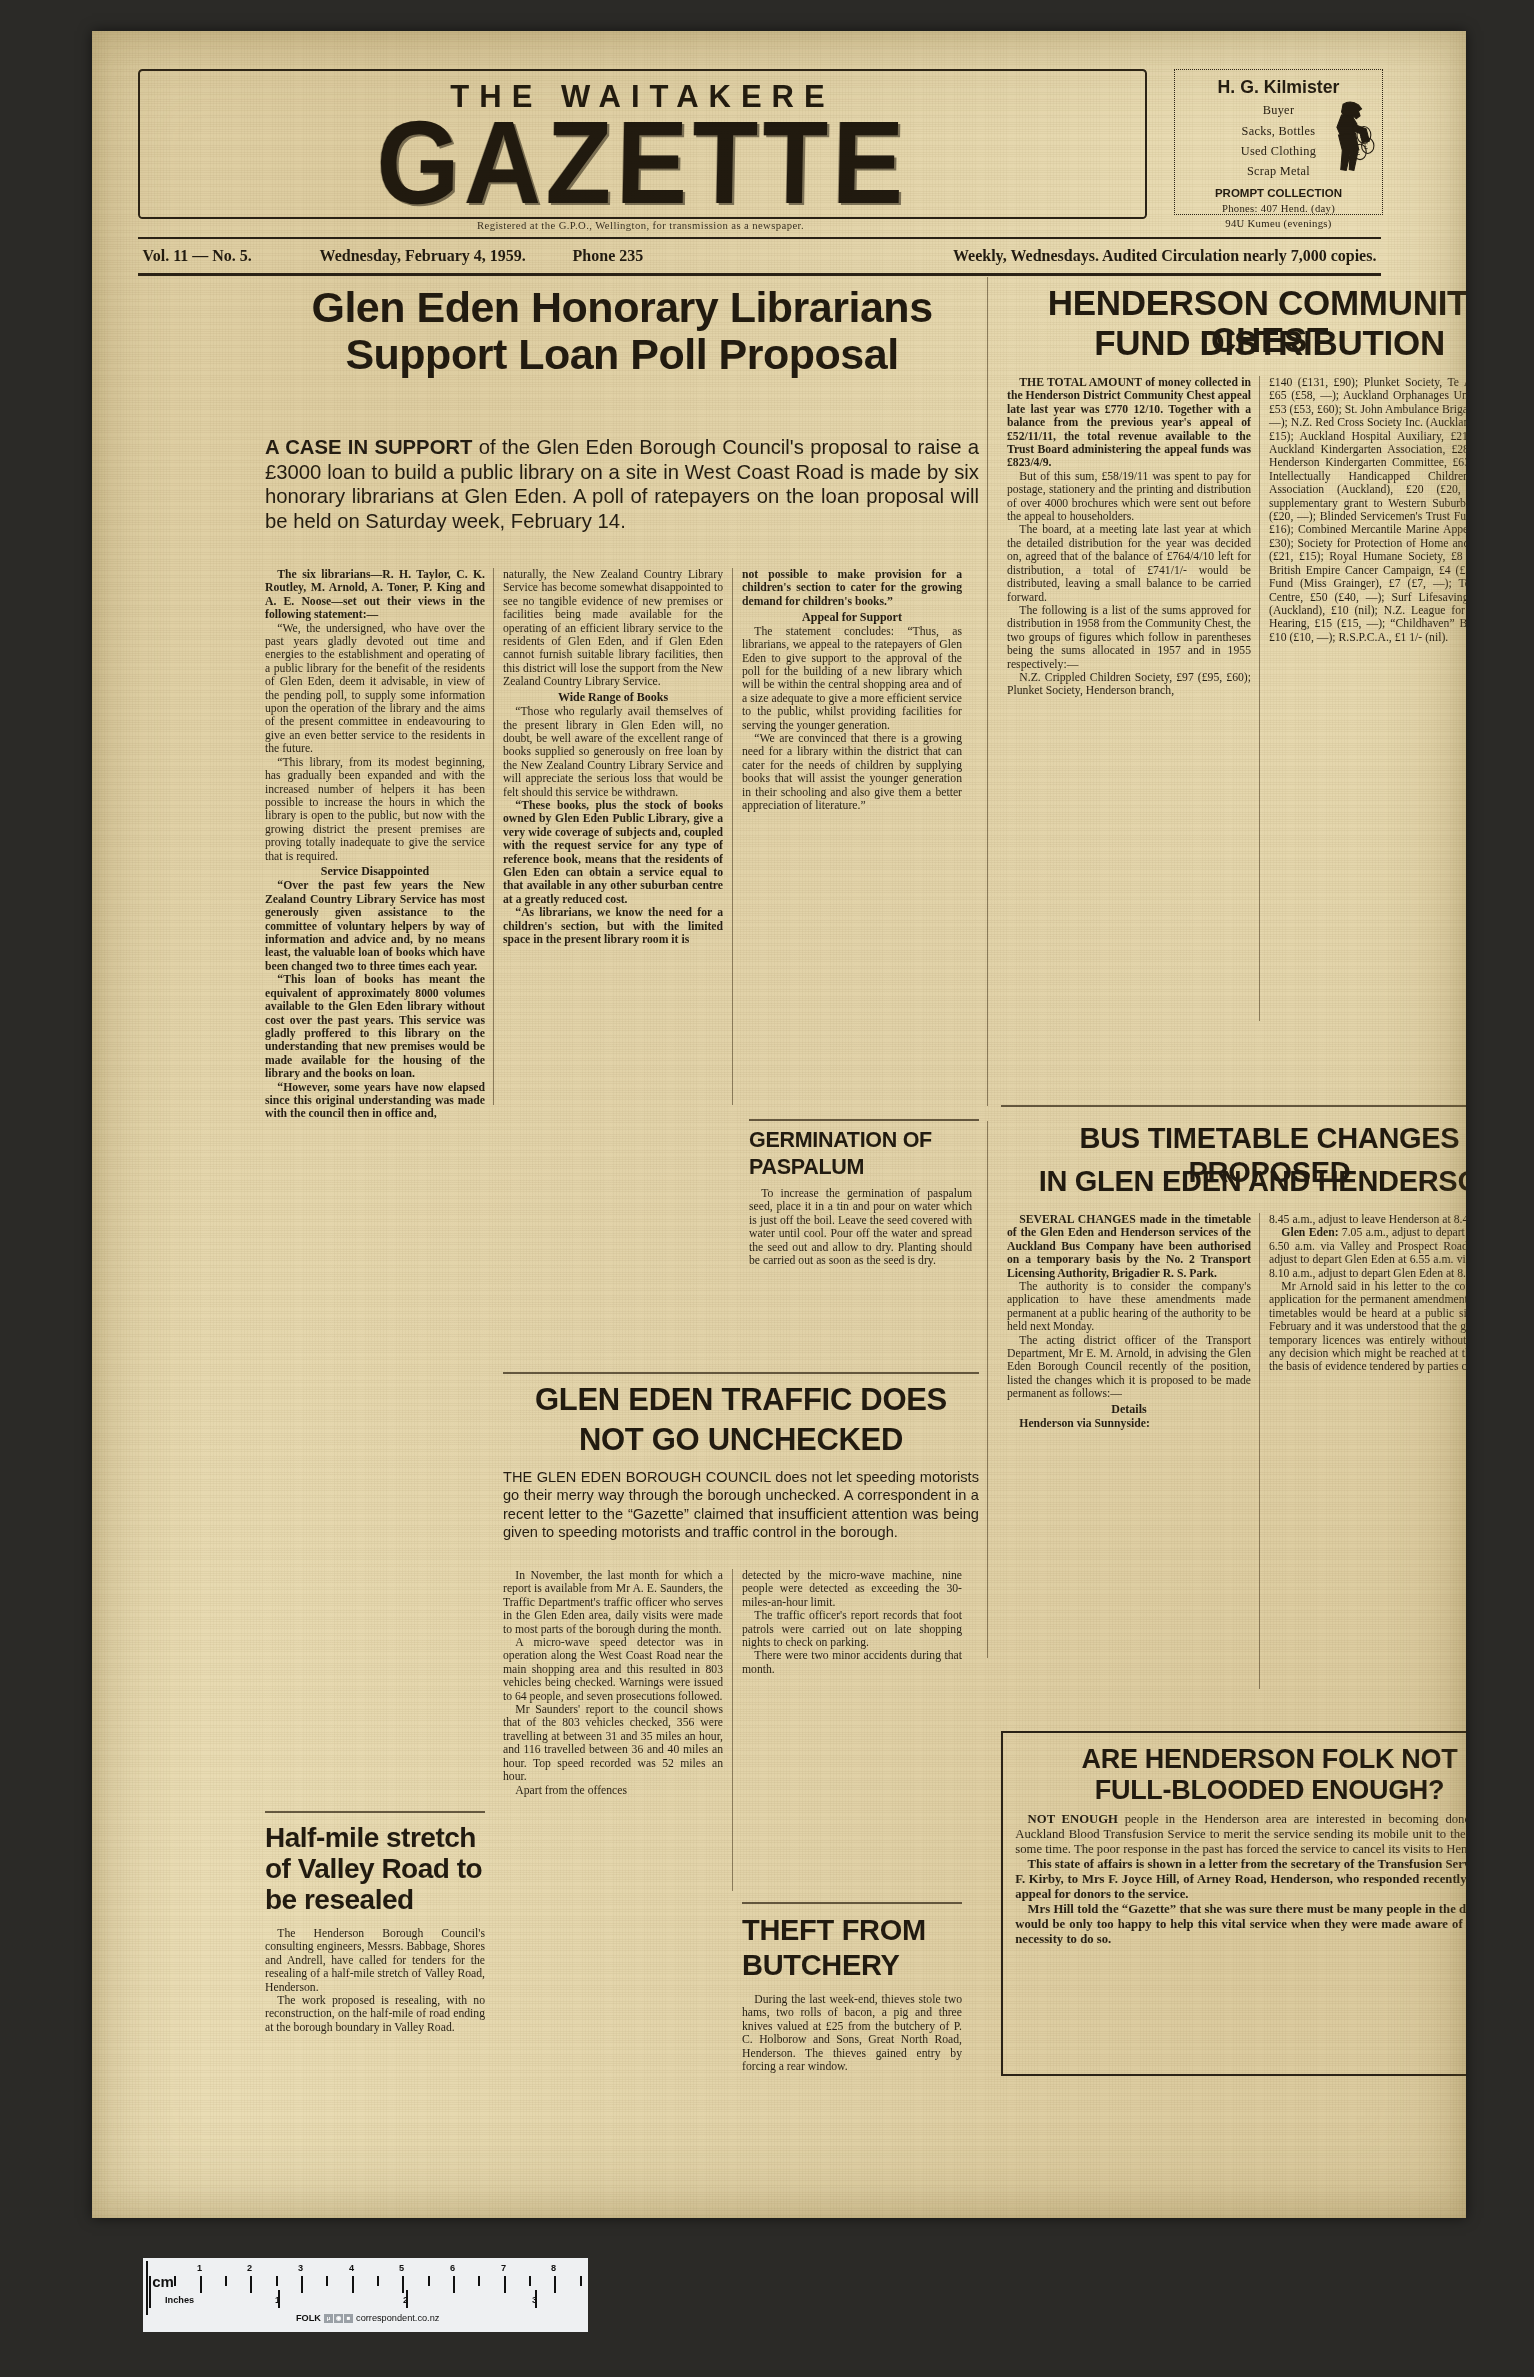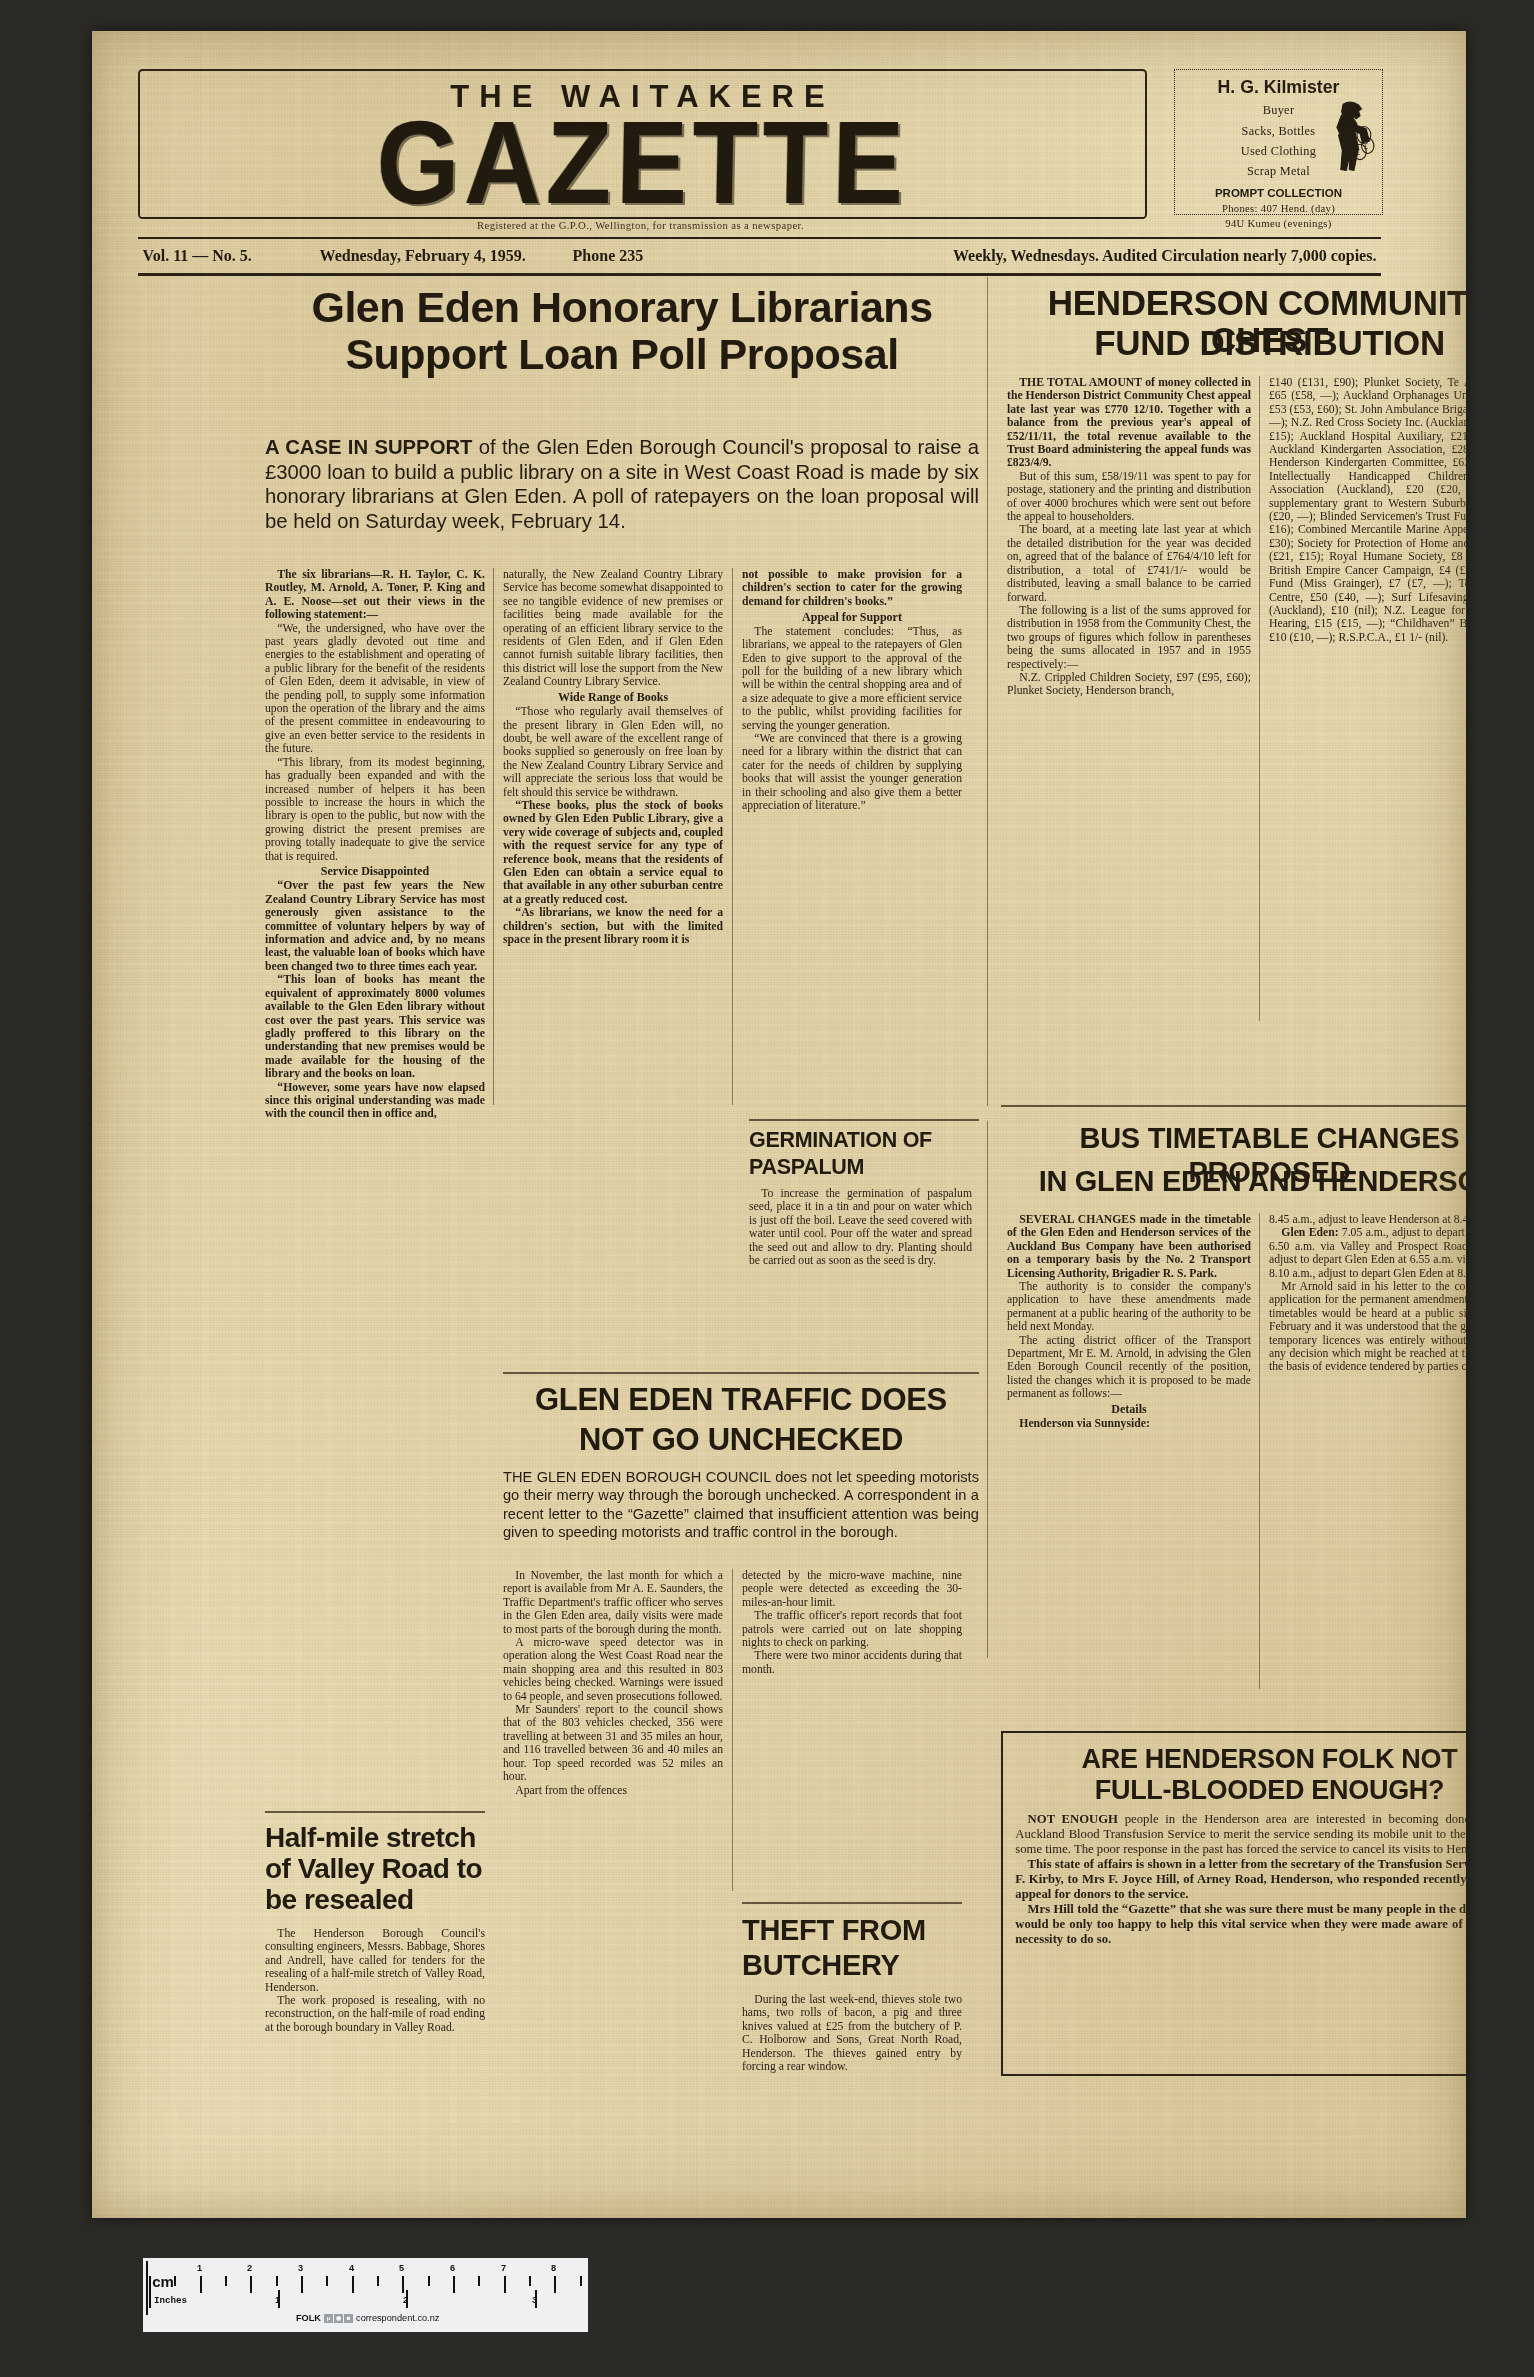--- a/index.html
+++ b/index.html
@@ -155,21 +155,21 @@
 
   
   #ruler{
     position:absolute;left:143px;top:2258px;width:445px;height:74px;
     background:#eef0f2;
     font-family:"Liberation Sans", sans-serif;
     color:#111;
   }
   #ruler .edge{position:absolute;left:3.1px;top:3.1px;width:1.5px;height:54px;background:#111;}
   #ruler .cmlab{position:absolute;left:9.2px;top:15.3px;font-size:15px;font-weight:bold;}
-  #ruler .inlab{position:absolute;left:11px;top:37px;font-size:9.2px;font-weight:bold;font-family:Liberation Mono, monospace;}
+  #ruler .inlab{position:absolute;left:22px;top:37px;font-size:9.2px;font-weight:bold;}
   #ruler .tick{position:absolute;width:1.5px;background:#111;}
   #ruler .num{position:absolute;font-size:9.2px;font-weight:bold;}
   #ruler .brand{
     position:absolute;left:153px;top:55px;font-size:9.2px;font-weight:bold;color:#111;
   }
   #ruler .brand span.sq{
     display:inline-block;width:8.4px;height:8.4px;background:#9aa0a6;color:#fff;
     font-size:6.1px;line-height:8.4px;text-align:center;margin:0 0.8px;vertical-align:0.8px;
   }
   #ruler .brand span.url{font-weight:normal;}

